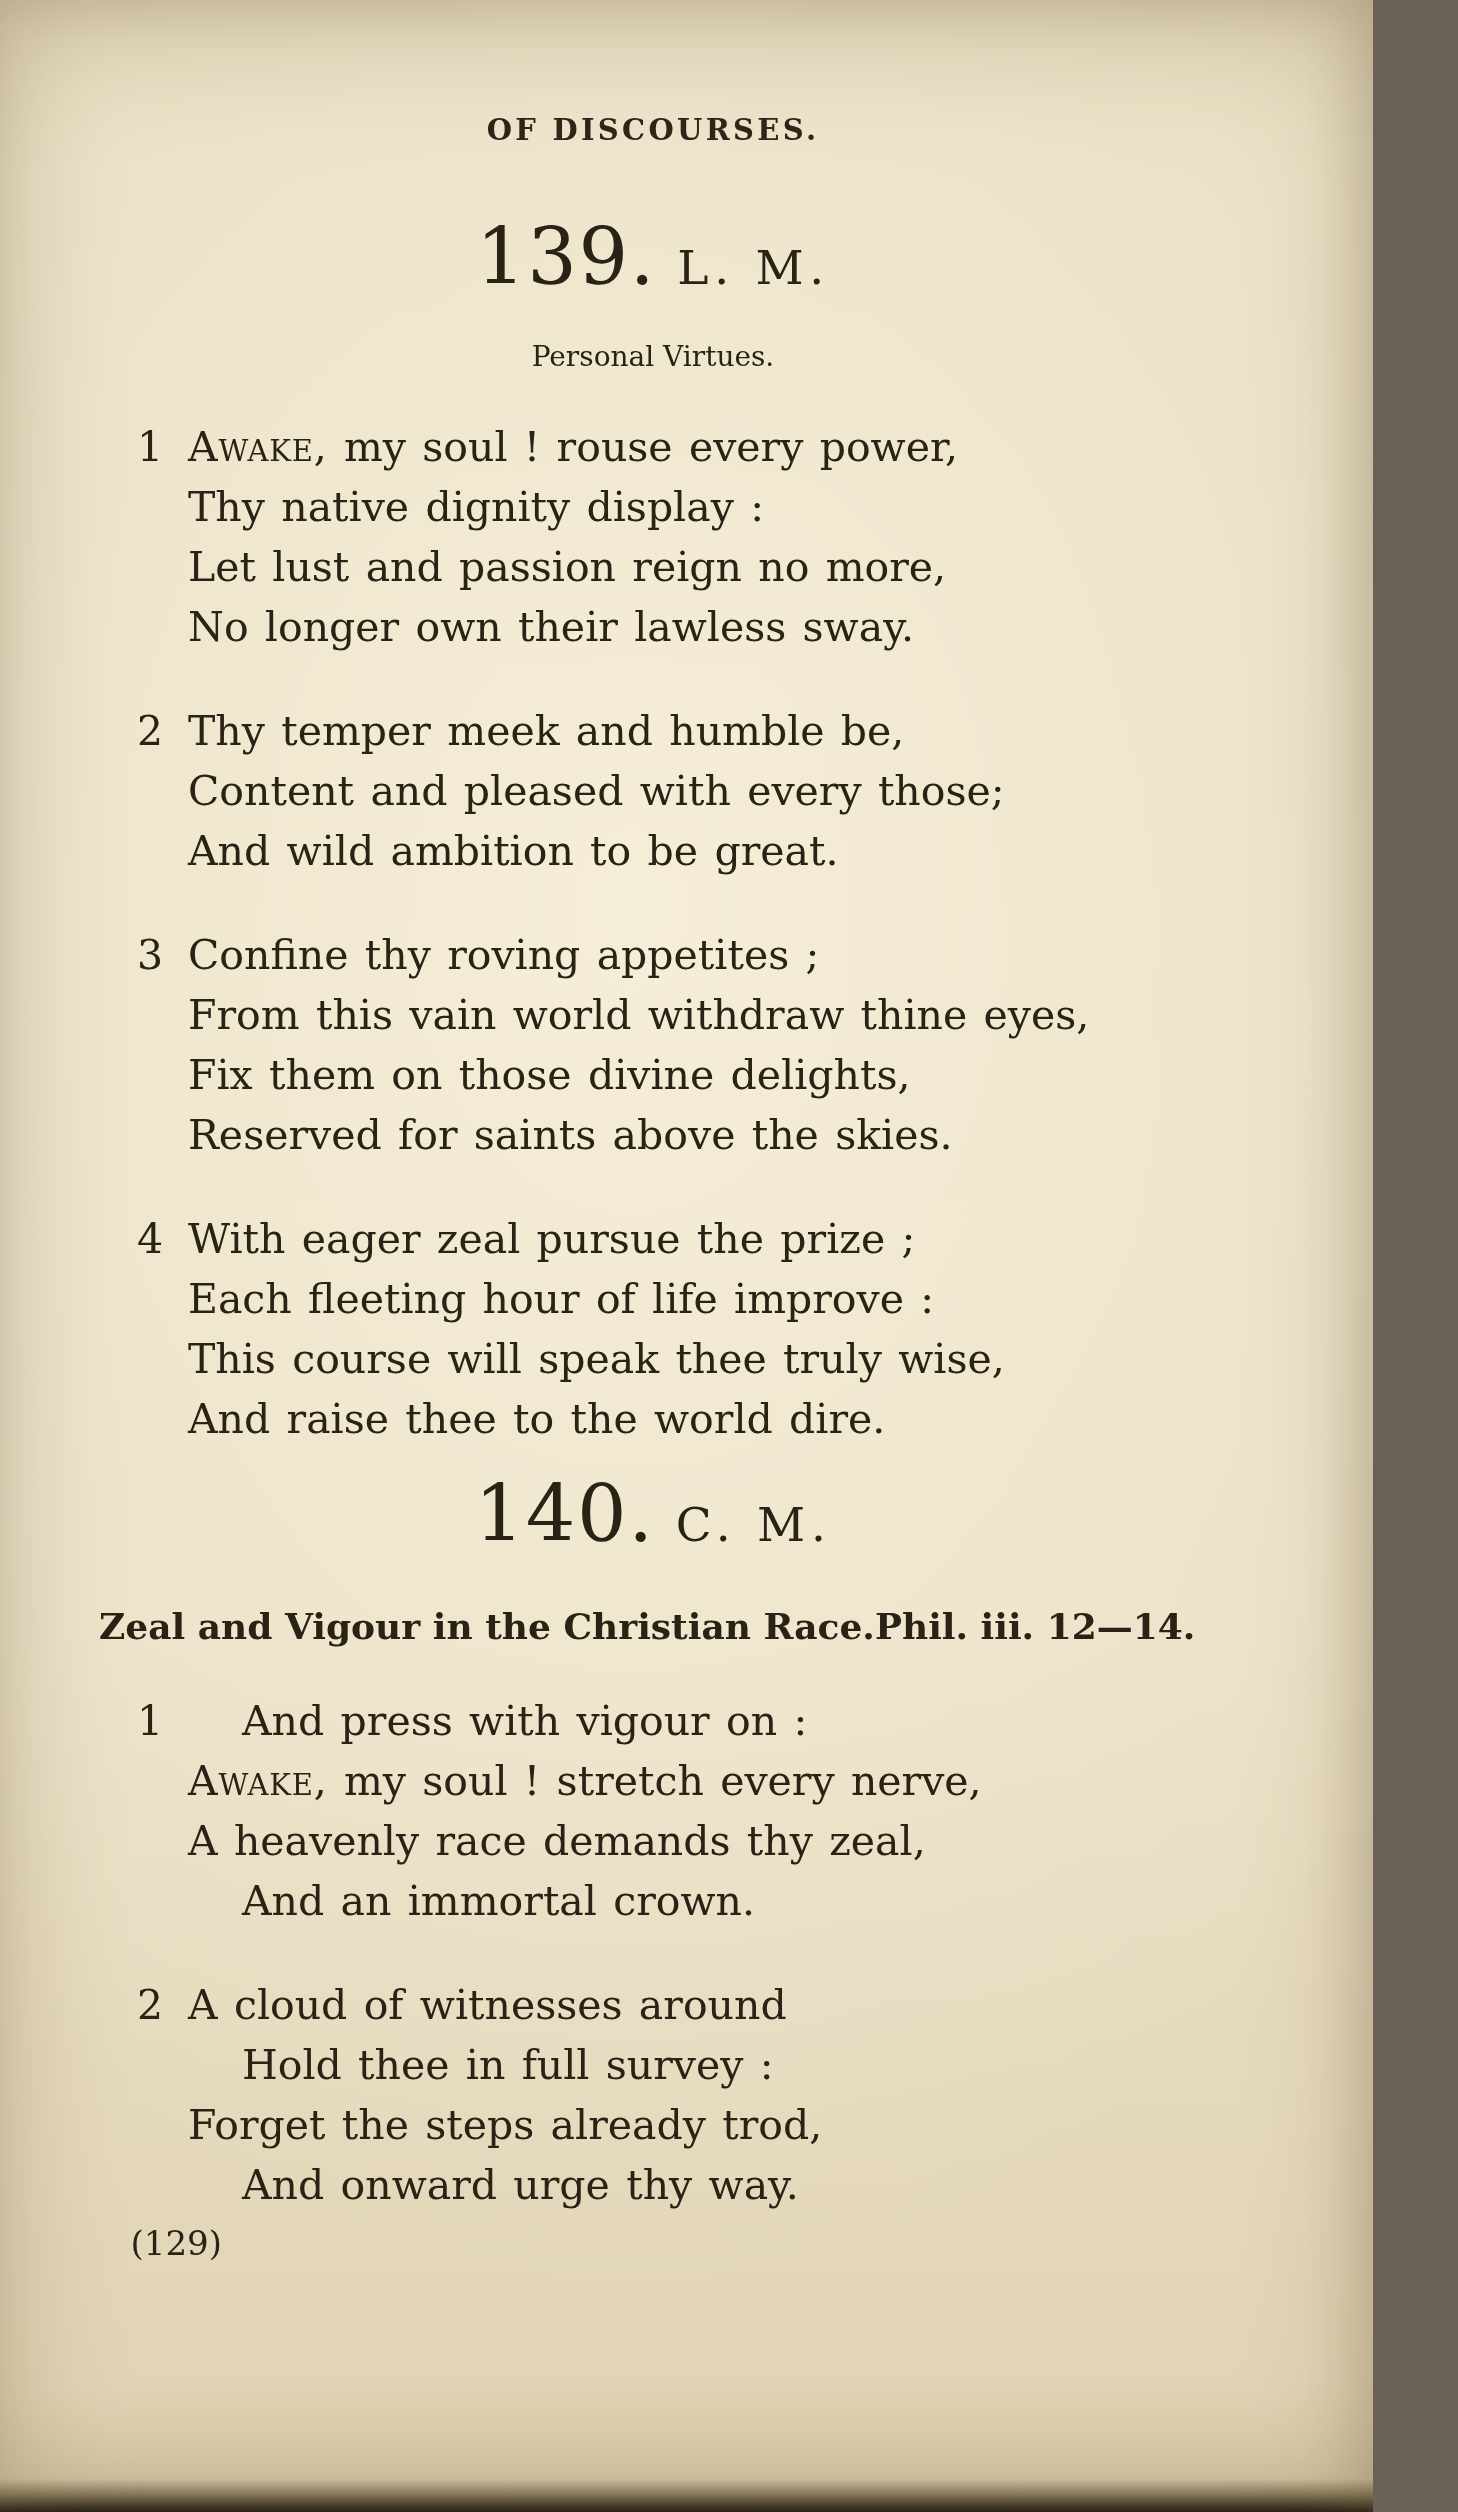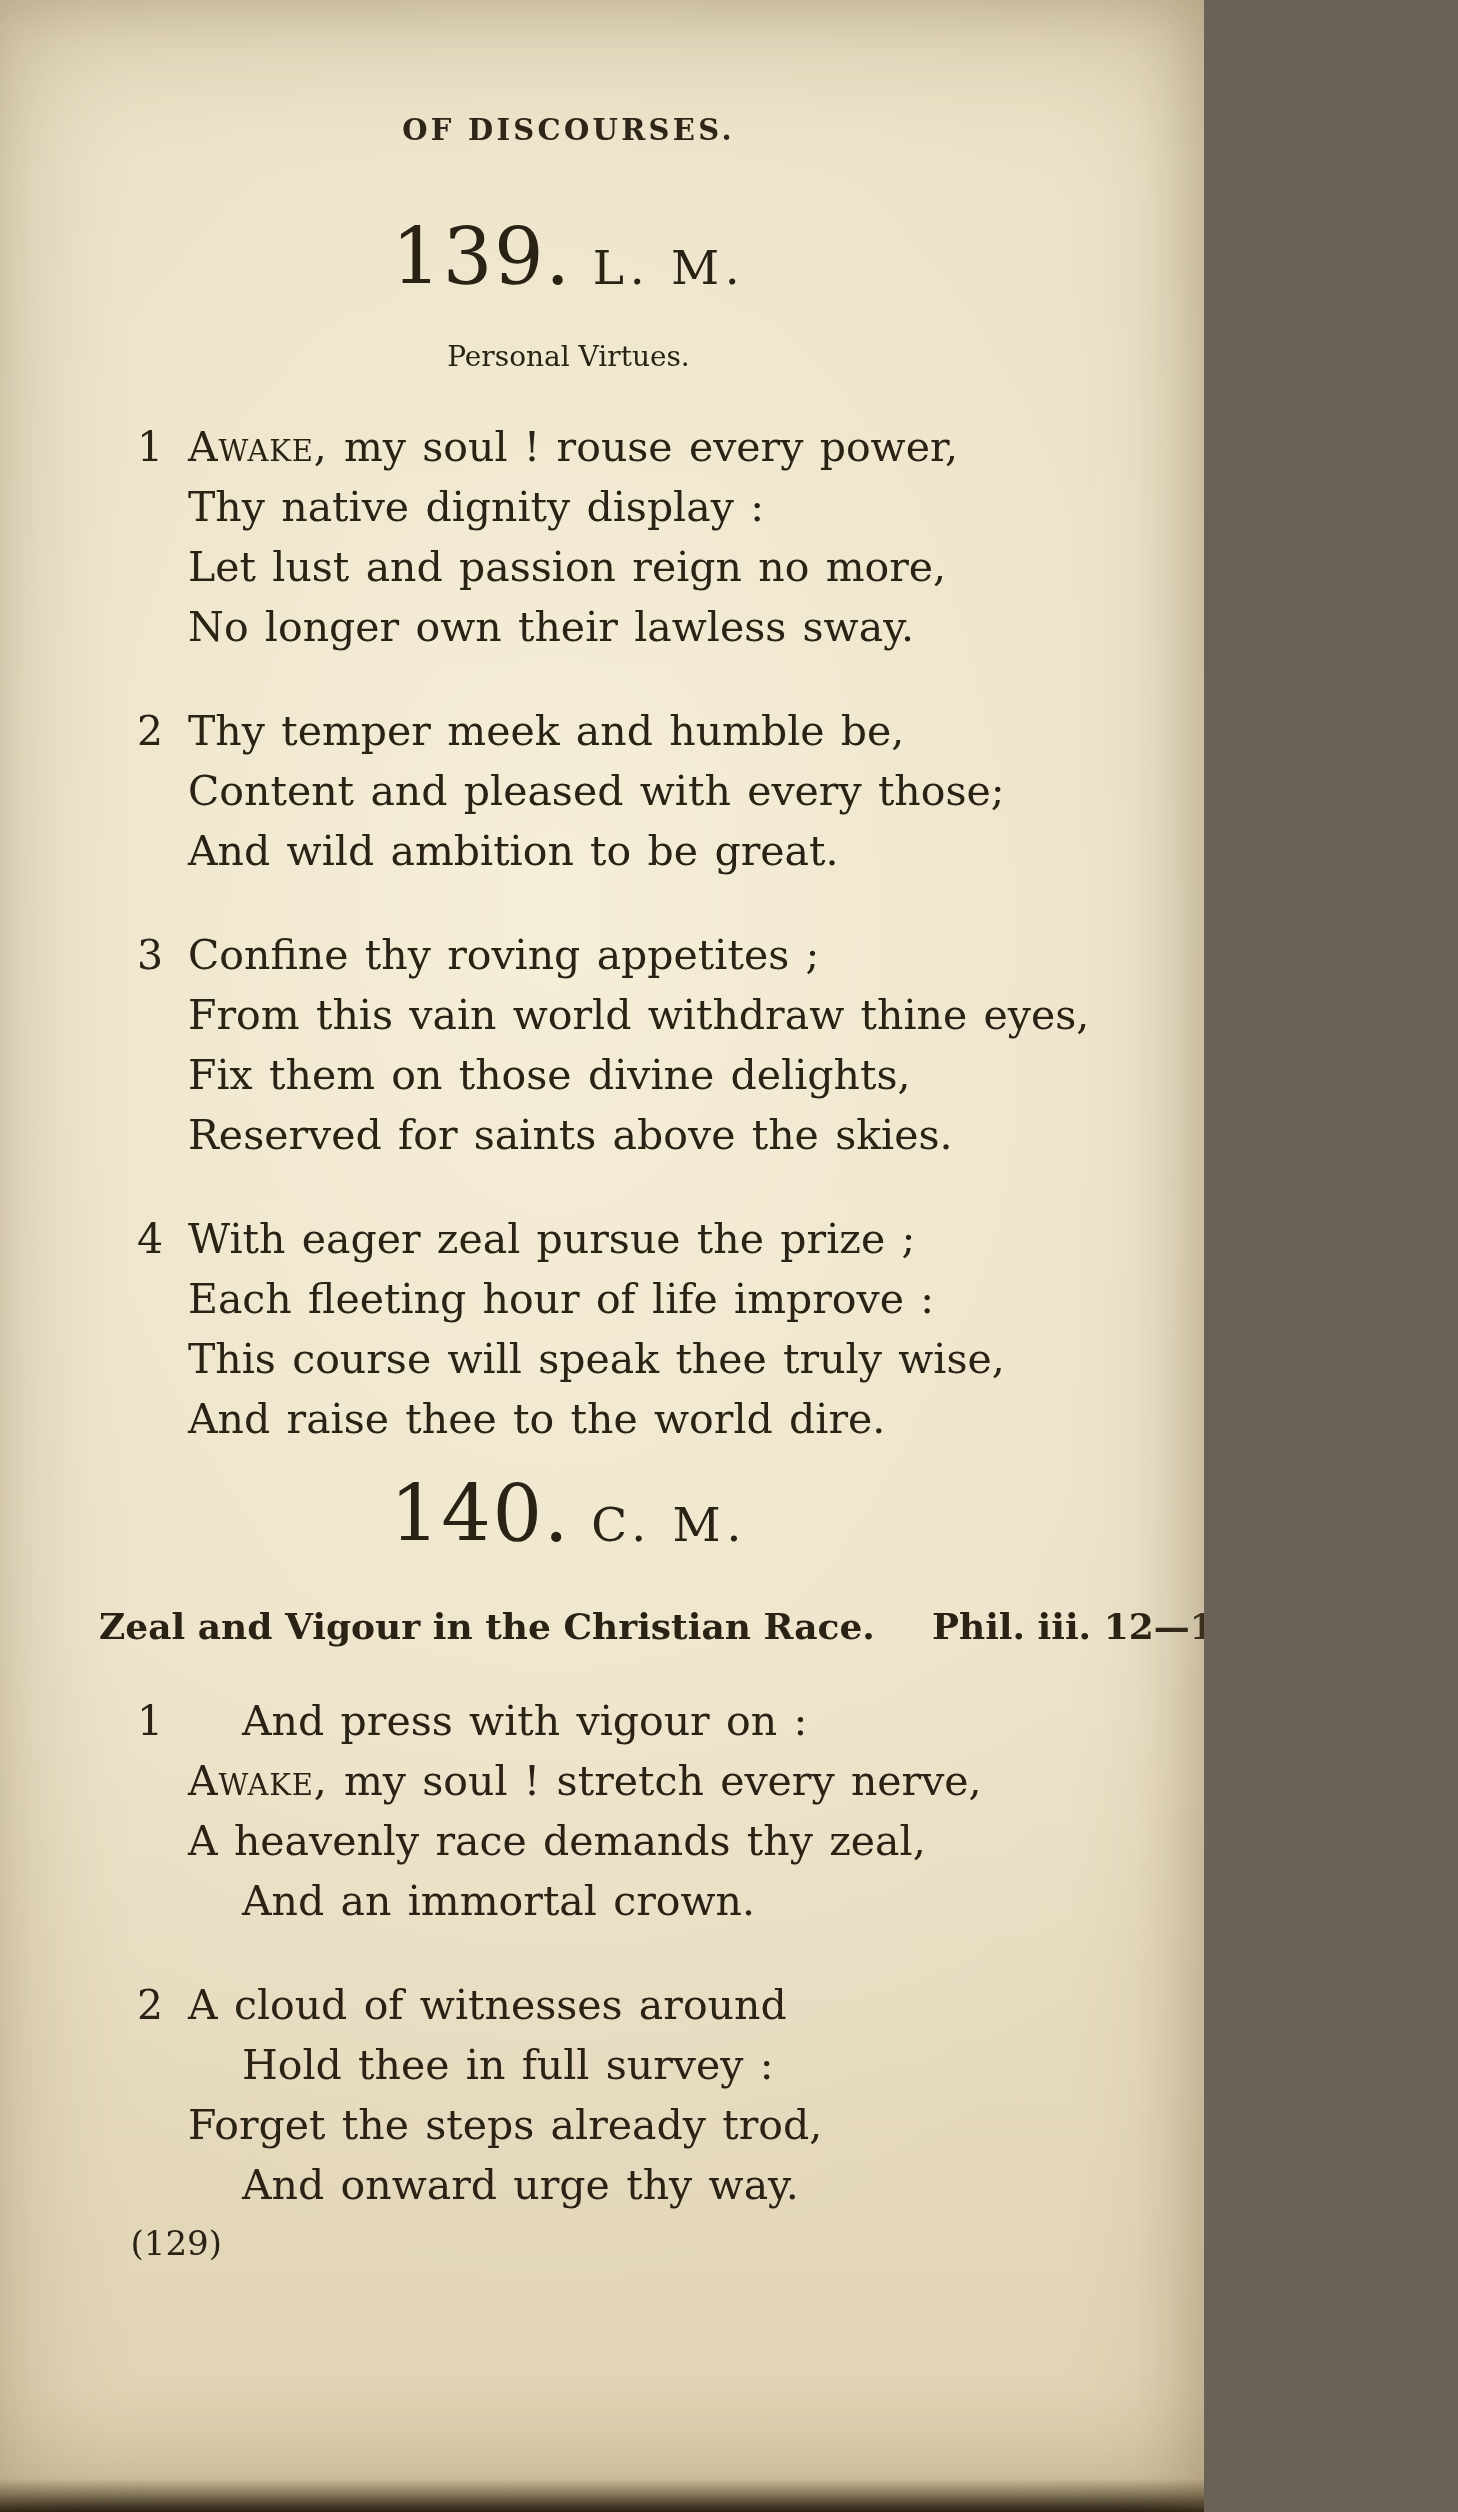--- a/index.html
+++ b/index.html
@@ -3,21 +3,21 @@
 <meta charset="utf-8">
 <style>
   html, body { margin: 0; padding: 0; }
   body {
     width: 1459px; height: 2512px;
     background: #6b6257;
     font-family: "DejaVu Serif", "Liberation Serif", serif;
   }
   .page {
     position: relative;
-    width: 1204px; height: 2512px;
+    width: 1373px; height: 2512px;
     overflow: hidden;
     color: #2922155;
     color: #292215;
     background:
       radial-gradient(ellipse 120% 90% at 46% 36%, rgba(255,250,232,0.55), rgba(255,250,232,0) 62%),
       linear-gradient(180deg, #e2d6b9 0%, #e9dec3 7%, #ebe0c6 65%, #e1d4b6 95%, #d4c5a3 100%);
   }
   .page::after {
     content: "";
     position: absolute; inset: 0;
@@ -37,21 +37,21 @@
   }
 
   .hymn-heading { text-align: center; margin-top: 65px; font-weight: normal; }
   .hymn-heading.second { margin-top: 20px; }
   .hymn-number { font-size: 78px; letter-spacing: 1.6px; }
   .hymn-meter { font-size: 47px; letter-spacing: 5.7px; margin-left: 13px; }
 
   .hymn-title { text-align: center; margin-top: 38px; font-size: 28px; }
 
   .titleline {
-    display: flex; gap: 57px;
+    display: flex; 
     margin-top: 46px; margin-left: -38px;
     font-size: 36px; font-weight: bold;
     white-space: nowrap;
   }
 
   .stanza {
     display: flex;
     margin-top: 44px;
     font-size: 41px; line-height: 60px;
     word-spacing: .08em;

